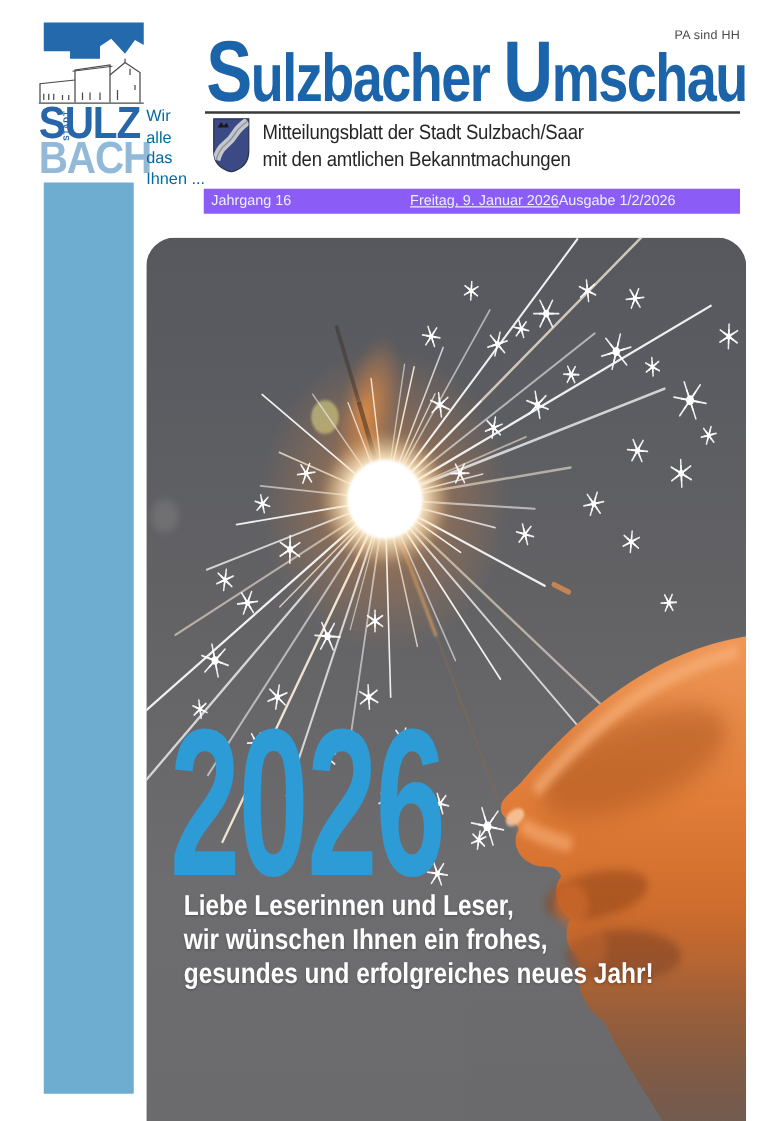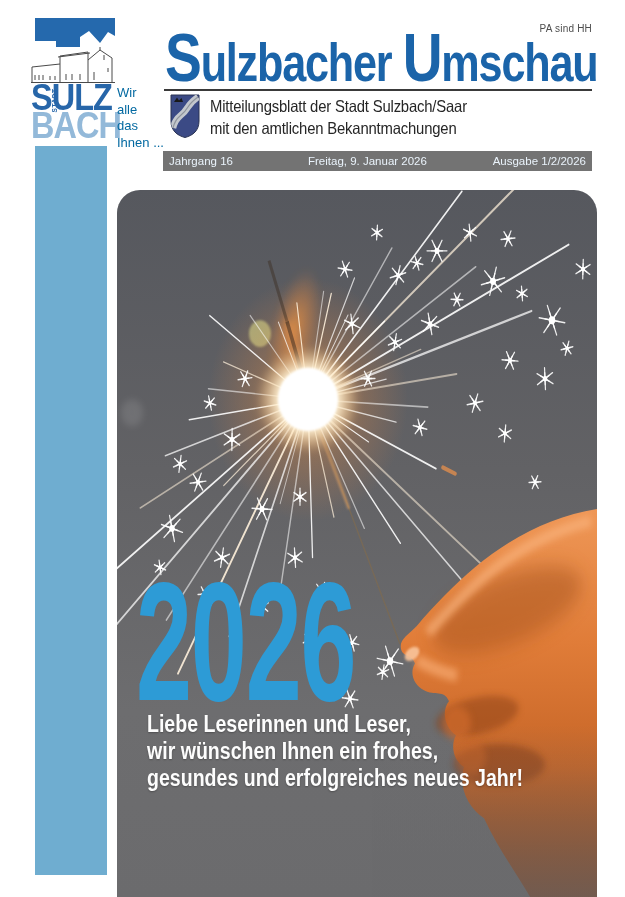--- a/index.html
+++ b/index.html
@@ -25,26 +25,26 @@
   .title{position:absolute;left:165px;top:23px;white-space:nowrap;color:#1b64a9;
     letter-spacing:-1.5px;transform:scaleX(.8);transform-origin:left top;line-height:1;}
   .title .cap{font-size:69px;font-weight:700;}
   .title .rest{font-size:54px;font-weight:700;}
   .title .word2{margin-left:14px;}
   .title-rule{position:absolute;left:164px;top:89px;width:428px;height:2px;background:#3a3a3a;}
   .crest{position:absolute;left:170px;top:94px;}
   .subtitle{position:absolute;left:210px;top:96px;font-size:16.5px;line-height:21.5px;
     color:#262626;transform:scaleX(.9);transform-origin:left top;letter-spacing:-.2px;}
   
-  .issue-bar{position:absolute;left:163px;top:151px;width:429px;height:20px;background:#737373;
+  .issue-bar{position:absolute;left:163px;top:151px;width:429px;height:20px;background:#8b5cf6;
     display:flex;align-items:center;box-sizing:border-box;padding:0 6px;color:#eaf3fb;
     font-size:11.5px;}
   .issue-bar .cell{flex:1;}
-  .issue-bar .c{text-align:left;}
-  .issue-bar .r{text-align:right;}
+  .issue-bar .c{text-align:right;text-decoration:underline;}
+  .issue-bar .r{text-align:left;}
   
   .side-bar{position:absolute;left:35px;top:146px;width:72px;height:729px;background:#6fadd0;}
   .bottom-bar{position:absolute;left:160px;top:862px;width:432px;height:12px;background:#6fadd0;}
   
   .photo{position:absolute;left:117px;top:190px;width:480px;height:801px;overflow:hidden;border-radius:23px;}
   .photo svg.art{position:absolute;left:0;top:0;width:100%;height:100%;}
   .year{position:absolute;left:19px;top:368px;font-size:168px;font-weight:700;line-height:1;
     color:#2d9bd6;letter-spacing:-2px;transform:scaleX(.6);transform-origin:left top;
     white-space:nowrap;}
   .greeting{position:absolute;left:30px;top:521px;font-size:23px;font-weight:700;

